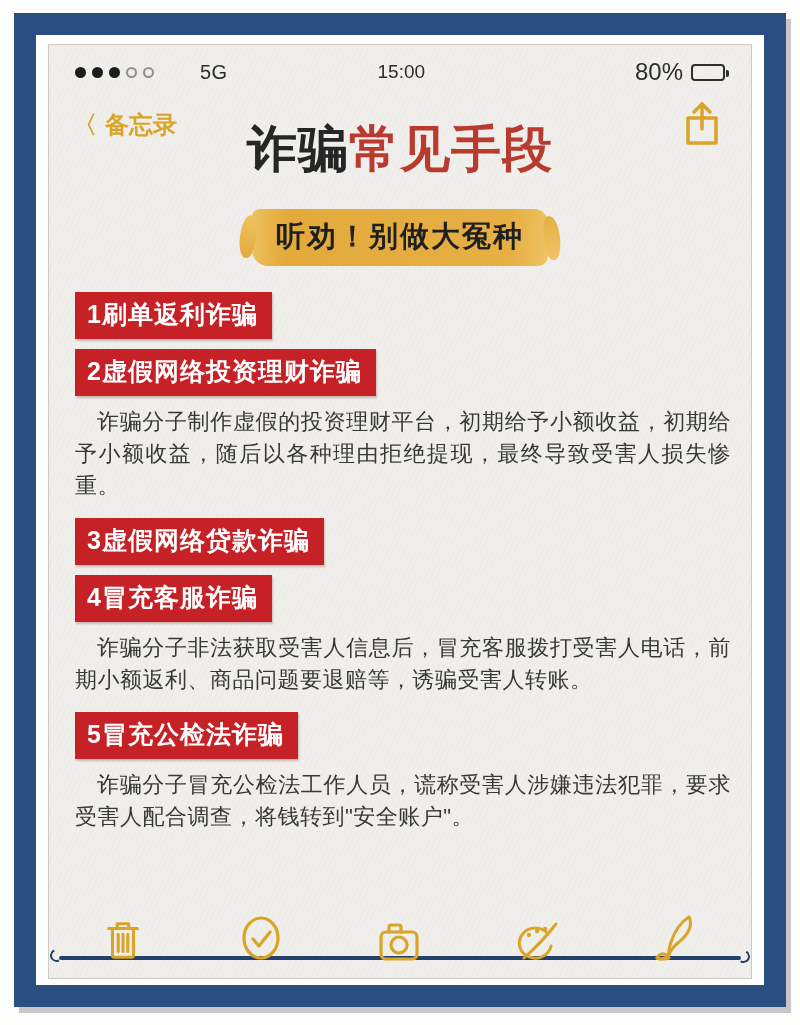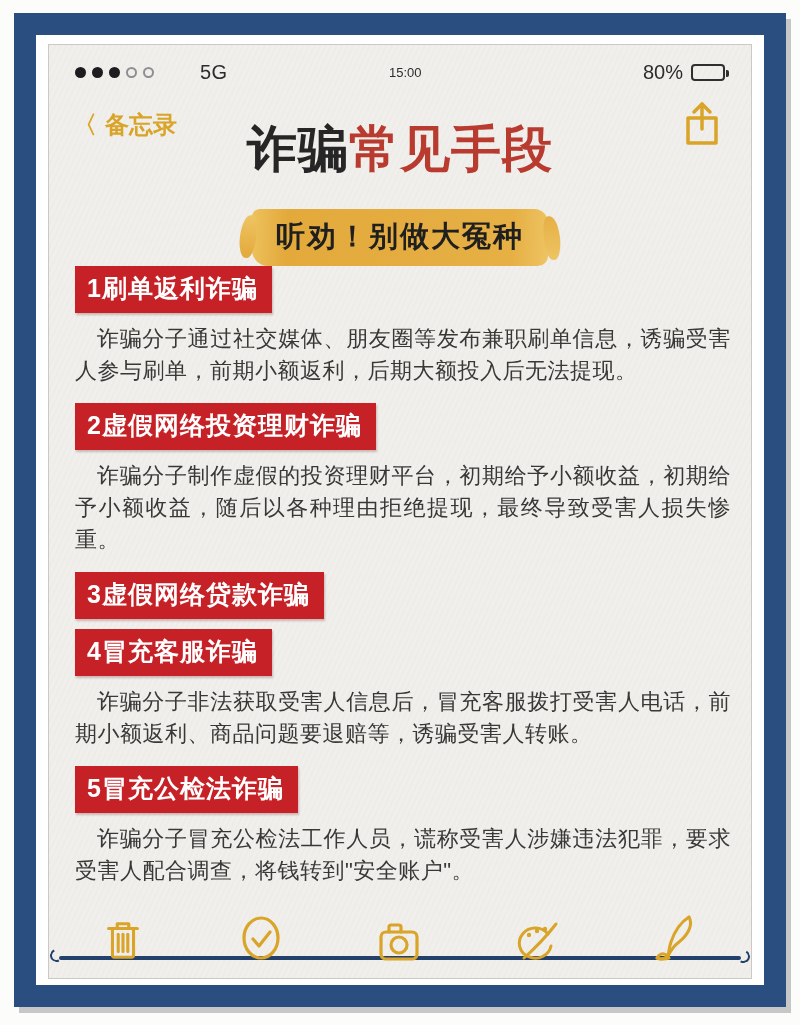--- a/index.html
+++ b/index.html
@@ -14,23 +14,23 @@
     background-image:repeating-linear-gradient(115deg, rgba(0,0,0,0.012) 0 2px, rgba(255,255,255,0.015) 2px 5px);
     border:1px solid #ccc9c4; overflow:hidden; }
 
   
   .status-bar { display:flex; align-items:center; padding:14px 26px 0 26px; height:40px; color:#2c2c2e; }
   .dots { display:flex; gap:6px; align-items:center; }
   .dot { width:11px; height:11px; border-radius:50%; }
   .dot.filled { background:#1d1d1f; }
   .dot.empty { border:2px solid #8e8e93; }
   .net { font-size:20px; margin-left:46px; letter-spacing:0.5px; }
-  .time { flex:1; text-align:center; font-size:13px; margin-left:-60px; }
+  .time { flex:1; text-align:center; font-size:19px; margin-left:-60px; }
   .batt-wrap { display:flex; align-items:center; gap:8px; }
-  .batt-pct { font-size:20px; }
+  .batt-pct { font-size:24px; }
   .battery { width:34px; height:17px; border:2px solid #2f2f31; border-radius:4px; position:relative; padding:2px; }
   .battery .fill { height:100%; width:72%; background:#2f2f31; border-radius:1px; }
   .battery .nub { position:absolute; right:-6px; top:4px; width:3px; height:7px; background:#2f2f31; border-radius:0 2px 2px 0; }
 
   
   .note-header { position:relative; padding-top:28px; }
   .back-link { position:absolute; left:24px; top:24px; color:#d9a427; font-size:24px; font-weight:bold; display:flex; gap:8px; align-items:center; cursor:pointer; }
   .share-btn { position:absolute; right:28px; top:14px; cursor:pointer; }
   .note-title { text-align:center; font-size:50px; line-height:72px; font-weight:900; letter-spacing:1px; }
   .title-black { color:#262626; }
@@ -40,21 +40,21 @@
   .subtitle-row { text-align:center; margin-top:24px; }
   .subtitle-hl { display:inline-block; position:relative; background:linear-gradient(93deg,#edc25e,#e3a93b 12%,#e6b045 88%,#eec463);
     padding:8px 24px 9px 24px; border-radius:8px 14px 10px 16px; }
   .subtitle-hl::before { content:""; position:absolute; left:-12px; top:6px; bottom:8px; width:16px;
     background:linear-gradient(#eec463,#e3a93b); border-radius:60% 40% 50% 50%; transform:rotate(6deg); }
   .subtitle-hl::after { content:""; position:absolute; right:-12px; top:7px; bottom:6px; width:16px;
     background:linear-gradient(#e6b045,#eec463); border-radius:40% 60% 50% 50%; transform:rotate(-5deg); }
   .subtitle-text { font-size:29px; font-weight:bold; color:#1f1f1f; letter-spacing:2px; position:relative; z-index:1; }
 
   
-  .sections { padding:0 20px 0 26px; }
+  .sections { margin-top:26px; padding:0 20px 0 26px; }
   .section { margin-bottom:10px; }
   .badge { display:inline-block; background:#c52127; color:#ffffff; font-size:25px; font-weight:bold;
     padding:6px 14px 8px 12px; letter-spacing:1px; box-shadow:1px 2px 2px rgba(90,20,20,0.25); }
   .body-text { margin-top:10px; margin-bottom:16px; font-size:22px; line-height:32px; color:#383838;
     text-indent:1em; letter-spacing:0.5px; text-align:justify; }
 
   
   .toolbar { position:absolute; left:0; right:0; bottom:6px; height:60px; }
   .toolbar-line { position:absolute; left:10px; right:10px; bottom:12px; height:4px; background:#24416b; border-radius:2px; }
   .toolbar-line::before { content:""; position:absolute; left:-9px; bottom:-2px; width:9px; height:9px;
@@ -112,21 +112,20 @@
 
       <div class="subtitle-row">
         <span class="subtitle-hl">
           <span class="subtitle-text">听劝！别做大冤种</span>
         </span>
       </div>
 
       <div class="sections">
         <div class="section">
           <span class="badge">1刷单返利诈骗</span>
-          <p class="body-text">诈骗分子通过社交媒体、朋友圈等发布兼职刷单信息，诱骗受害人参与刷单，前期小额返利，后期大额投入后无法提现。</p>
         </div>
         <div class="section">
           <span class="badge">2虚假网络投资理财诈骗</span>
           <p class="body-text">诈骗分子制作虚假的投资理财平台，初期给予小额收益，初期给予小额收益，随后以各种理由拒绝提现，最终导致受害人损失惨重。</p>
         </div>
         <div class="section">
           <span class="badge">3虚假网络贷款诈骗</span>
         </div>
         <div class="section">
           <span class="badge">4冒充客服诈骗</span>

